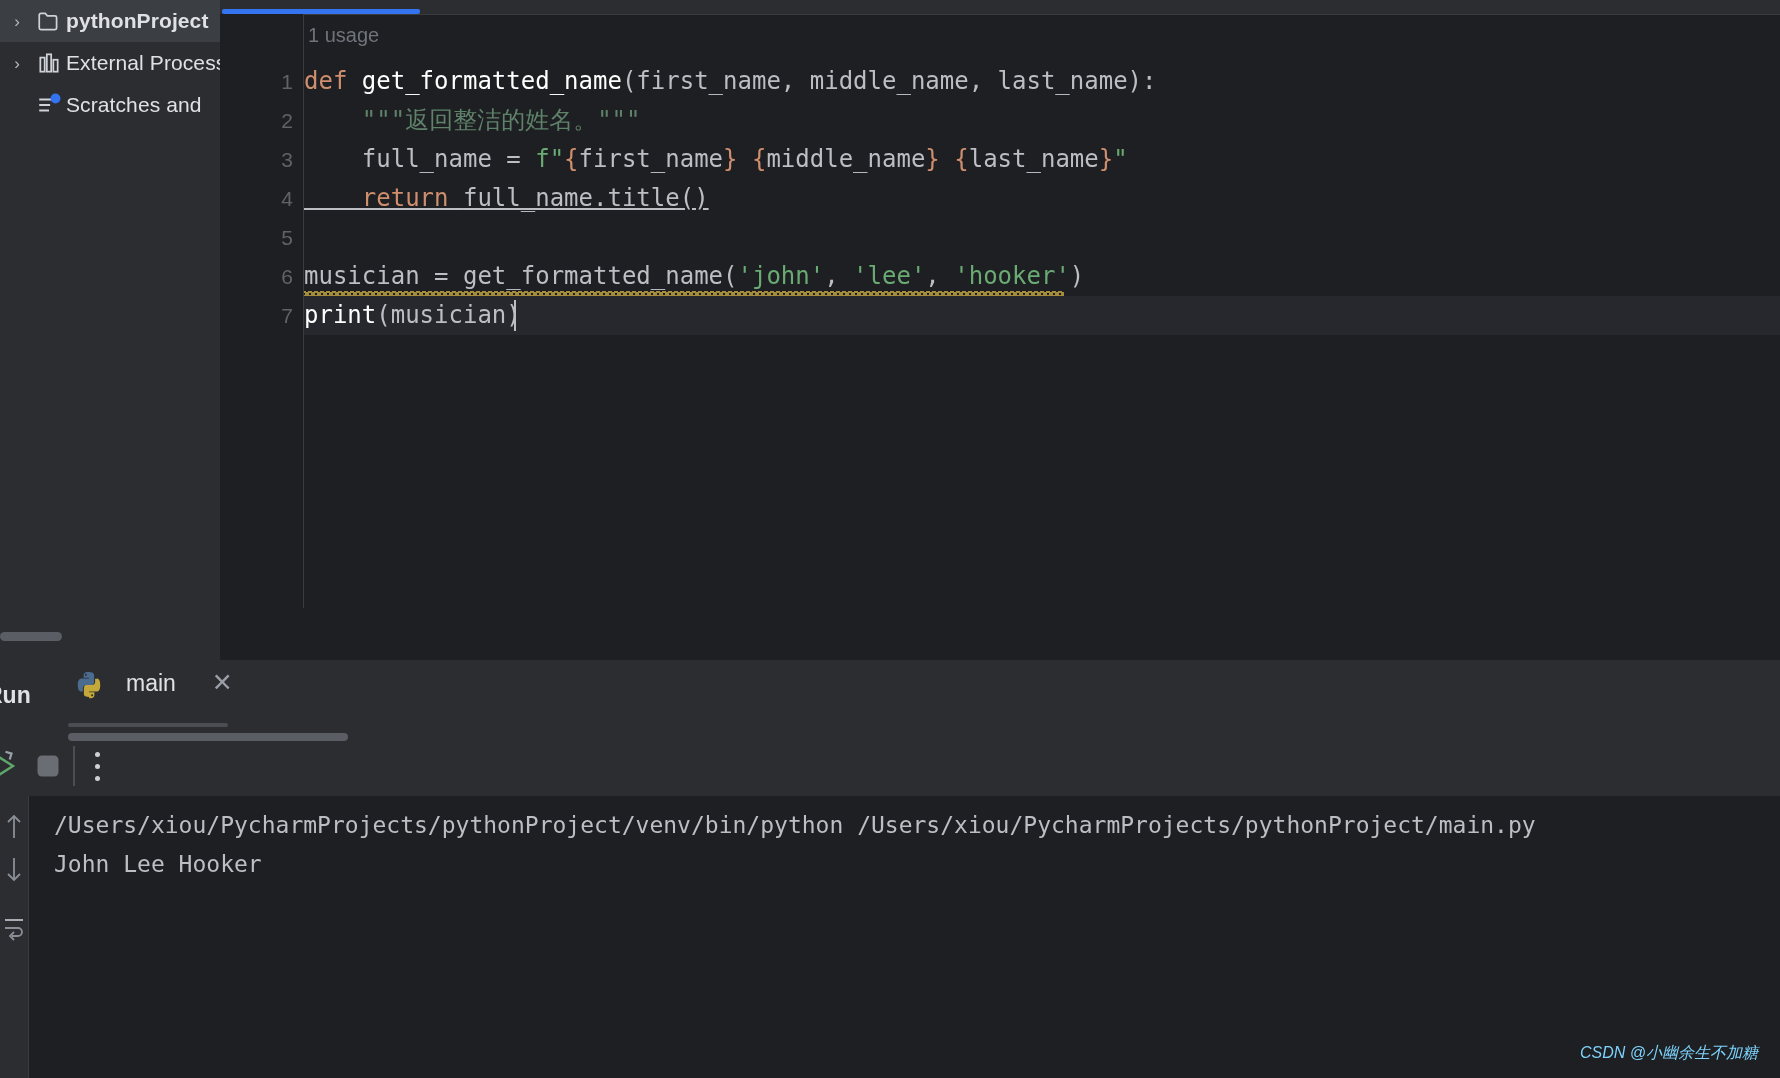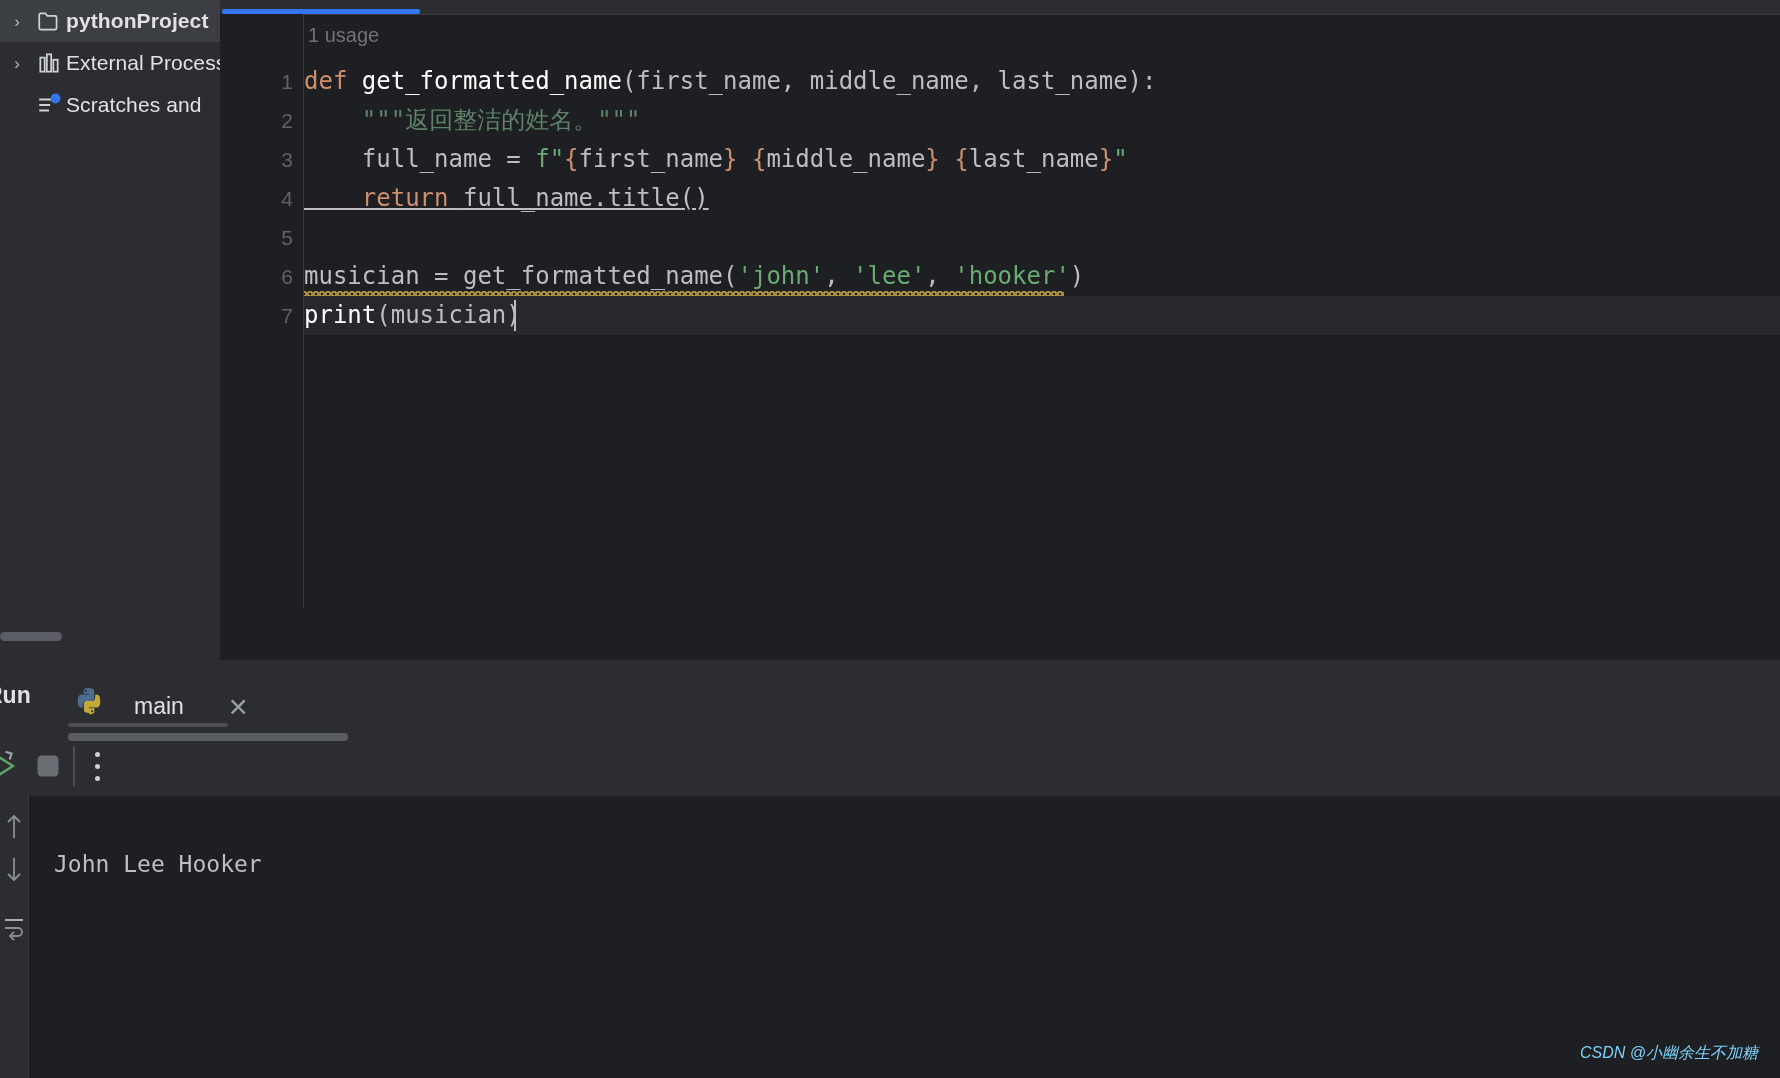--- a/index.html
+++ b/index.html
@@ -125,21 +125,21 @@
   }
   #run-header {
     position:absolute; left:0; top:0; width:1780px; height:72px;
   }
   #run-title {
     position:absolute; left:-14px; top:22px;
     color:#dfe1e5; font-size:23px; font-weight:bold;
   }
   #run-tab {
     position:absolute; left:68px; top:10px; height:50px;
-    display:flex; align-items:flex-end; gap:30px; padding:0 6px;
+    display:flex; align-items:flex-start; gap:22px; padding:0 6px;
   }
   #run-tab-label { color:#dfe1e5; font-size:23px; }
   #run-tab-close {
     color:#9a9ea6; font-size:25px; line-height:1; margin-left:14px;
   }
   #run-tab-underline {
     position:absolute; left:68px; top:63px; width:160px; height:4px;
     background:#4a4d52; border-radius:2px;
   }
   #run-toolbar {
@@ -324,20 +324,21 @@
         <svg width="24" height="30" viewBox="0 0 24 30">
           <path d="M3 8h18" fill="none" stroke="#a8acb4" stroke-width="2"></path>
           <path d="M3 16h13a4 4 0 010 8h-6" fill="none" stroke="#8a8e96" stroke-width="1.8"></path>
           <path d="M12 20l-4 4 4 4" fill="none" stroke="#8a8e96" stroke-width="1.8"></path>
         </svg>
       </div>
     </div>
     <div id="console-gutter-sep"></div>
 
     <div id="console">
+        <div class="console-line" style="top: 10px;">/Users/xiou/PycharmProjects/pythonProject/venv/bin/python /Users/xiou/PycharmProjects/pythonProject/main.py</div>
         <div class="console-line" style="top: 49px;">John Lee Hooker</div>
         <div class="console-line" style="top: 88px;"></div>
       </div>
 
     <div id="watermark">CSDN @小幽余生不加糖</div>
   </div>
 
 </div>
 
 </body></html>

